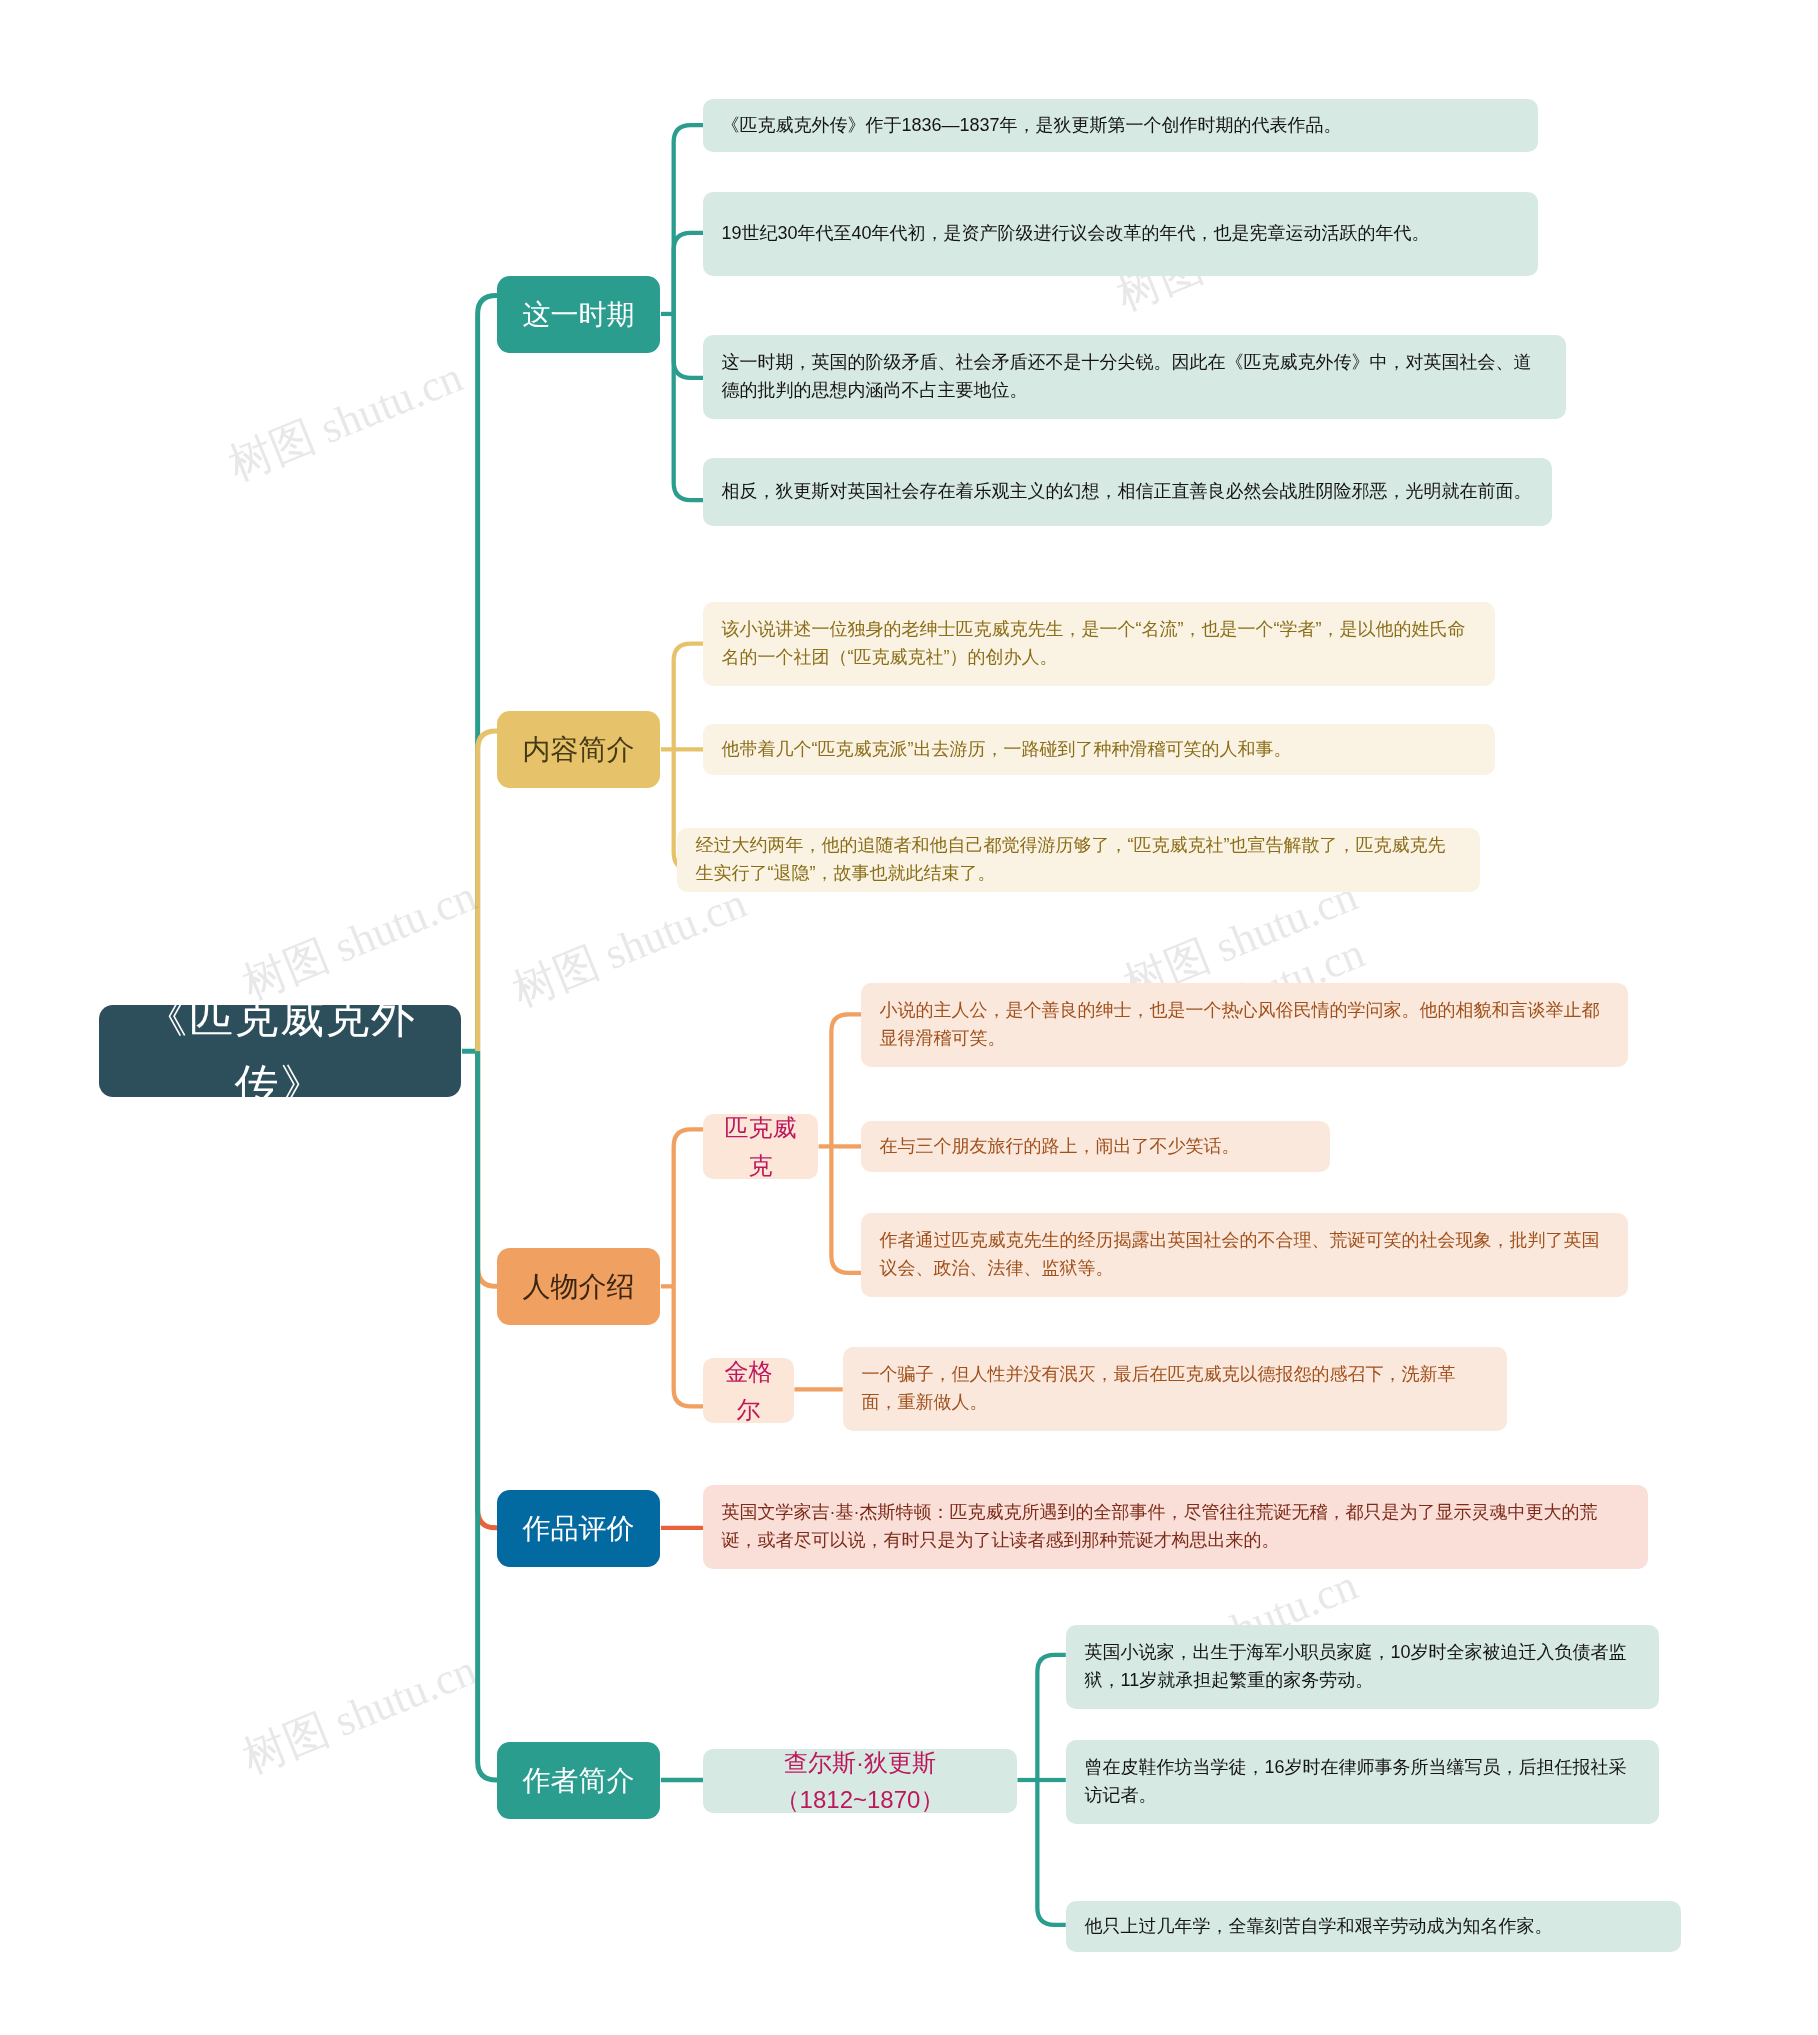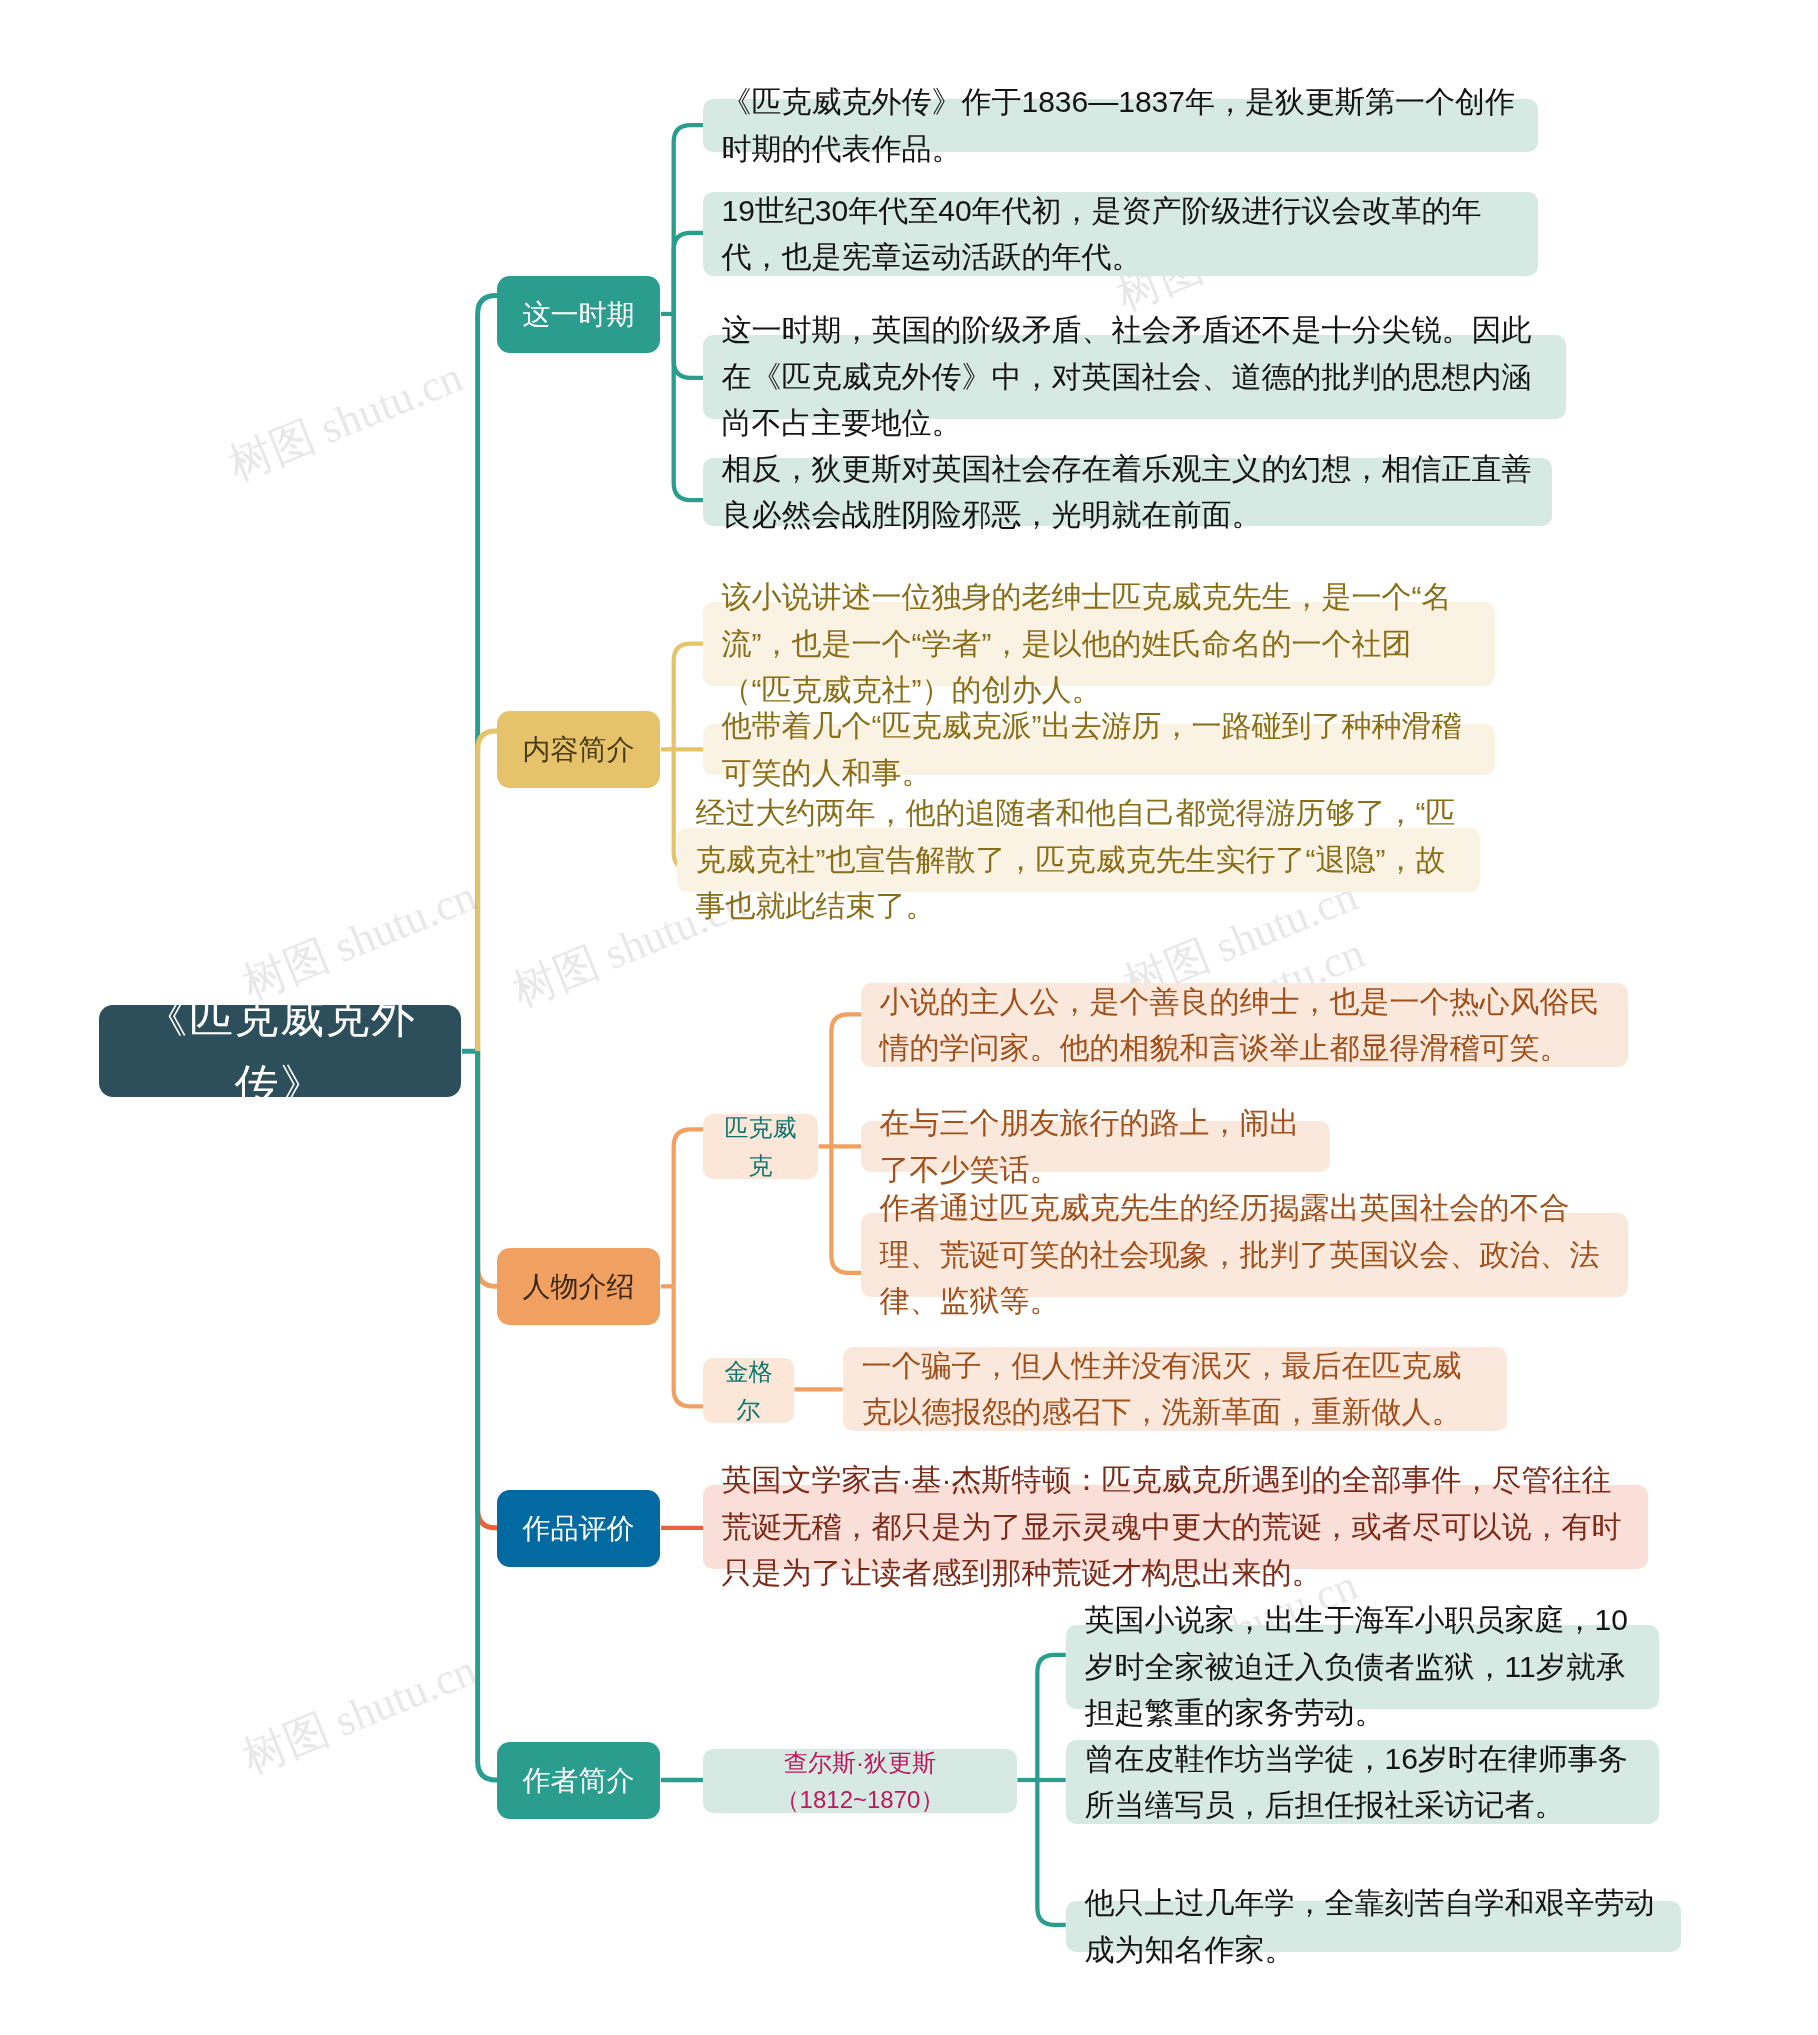--- a/index.html
+++ b/index.html
@@ -76,26 +76,26 @@
   .branch.red    { background: #0369a1; color: #ffffff; }
 
   
   .subchip {
     font-size: 24px;
     border-radius: 10px;
     justify-content: center;
     text-align: center;
     padding: 4.3px 12.8px;
   }
-  .subchip.peach { background: #fbe6d8; color: #0f766e; }
+  .subchip.peach { background: #fbe6d8; color: #be185d; }
   .subchip.mint  { background: #d7e9e3; color: #be185d; }
 
   
   .leaf {
-    font-size: 30px;
+    font-size: 18px;
     border-radius: 10px;
     padding: 12.8px 18.5px;
     align-items: center;
   }
   .leaf.tealbg   { background: #d7e9e3; color: #141414; }
   .leaf.goldbg   { background: #faf3e4; color: #8a6d17; }
   .leaf.orangebg { background: #fbe8dc; color: #a0501b; }
   .leaf.redbg    { background: #fadfd9; color: #7d2a18; }
   .leaf.mintbg   { background: #d7e9e3; color: #141414; }
 </style>

